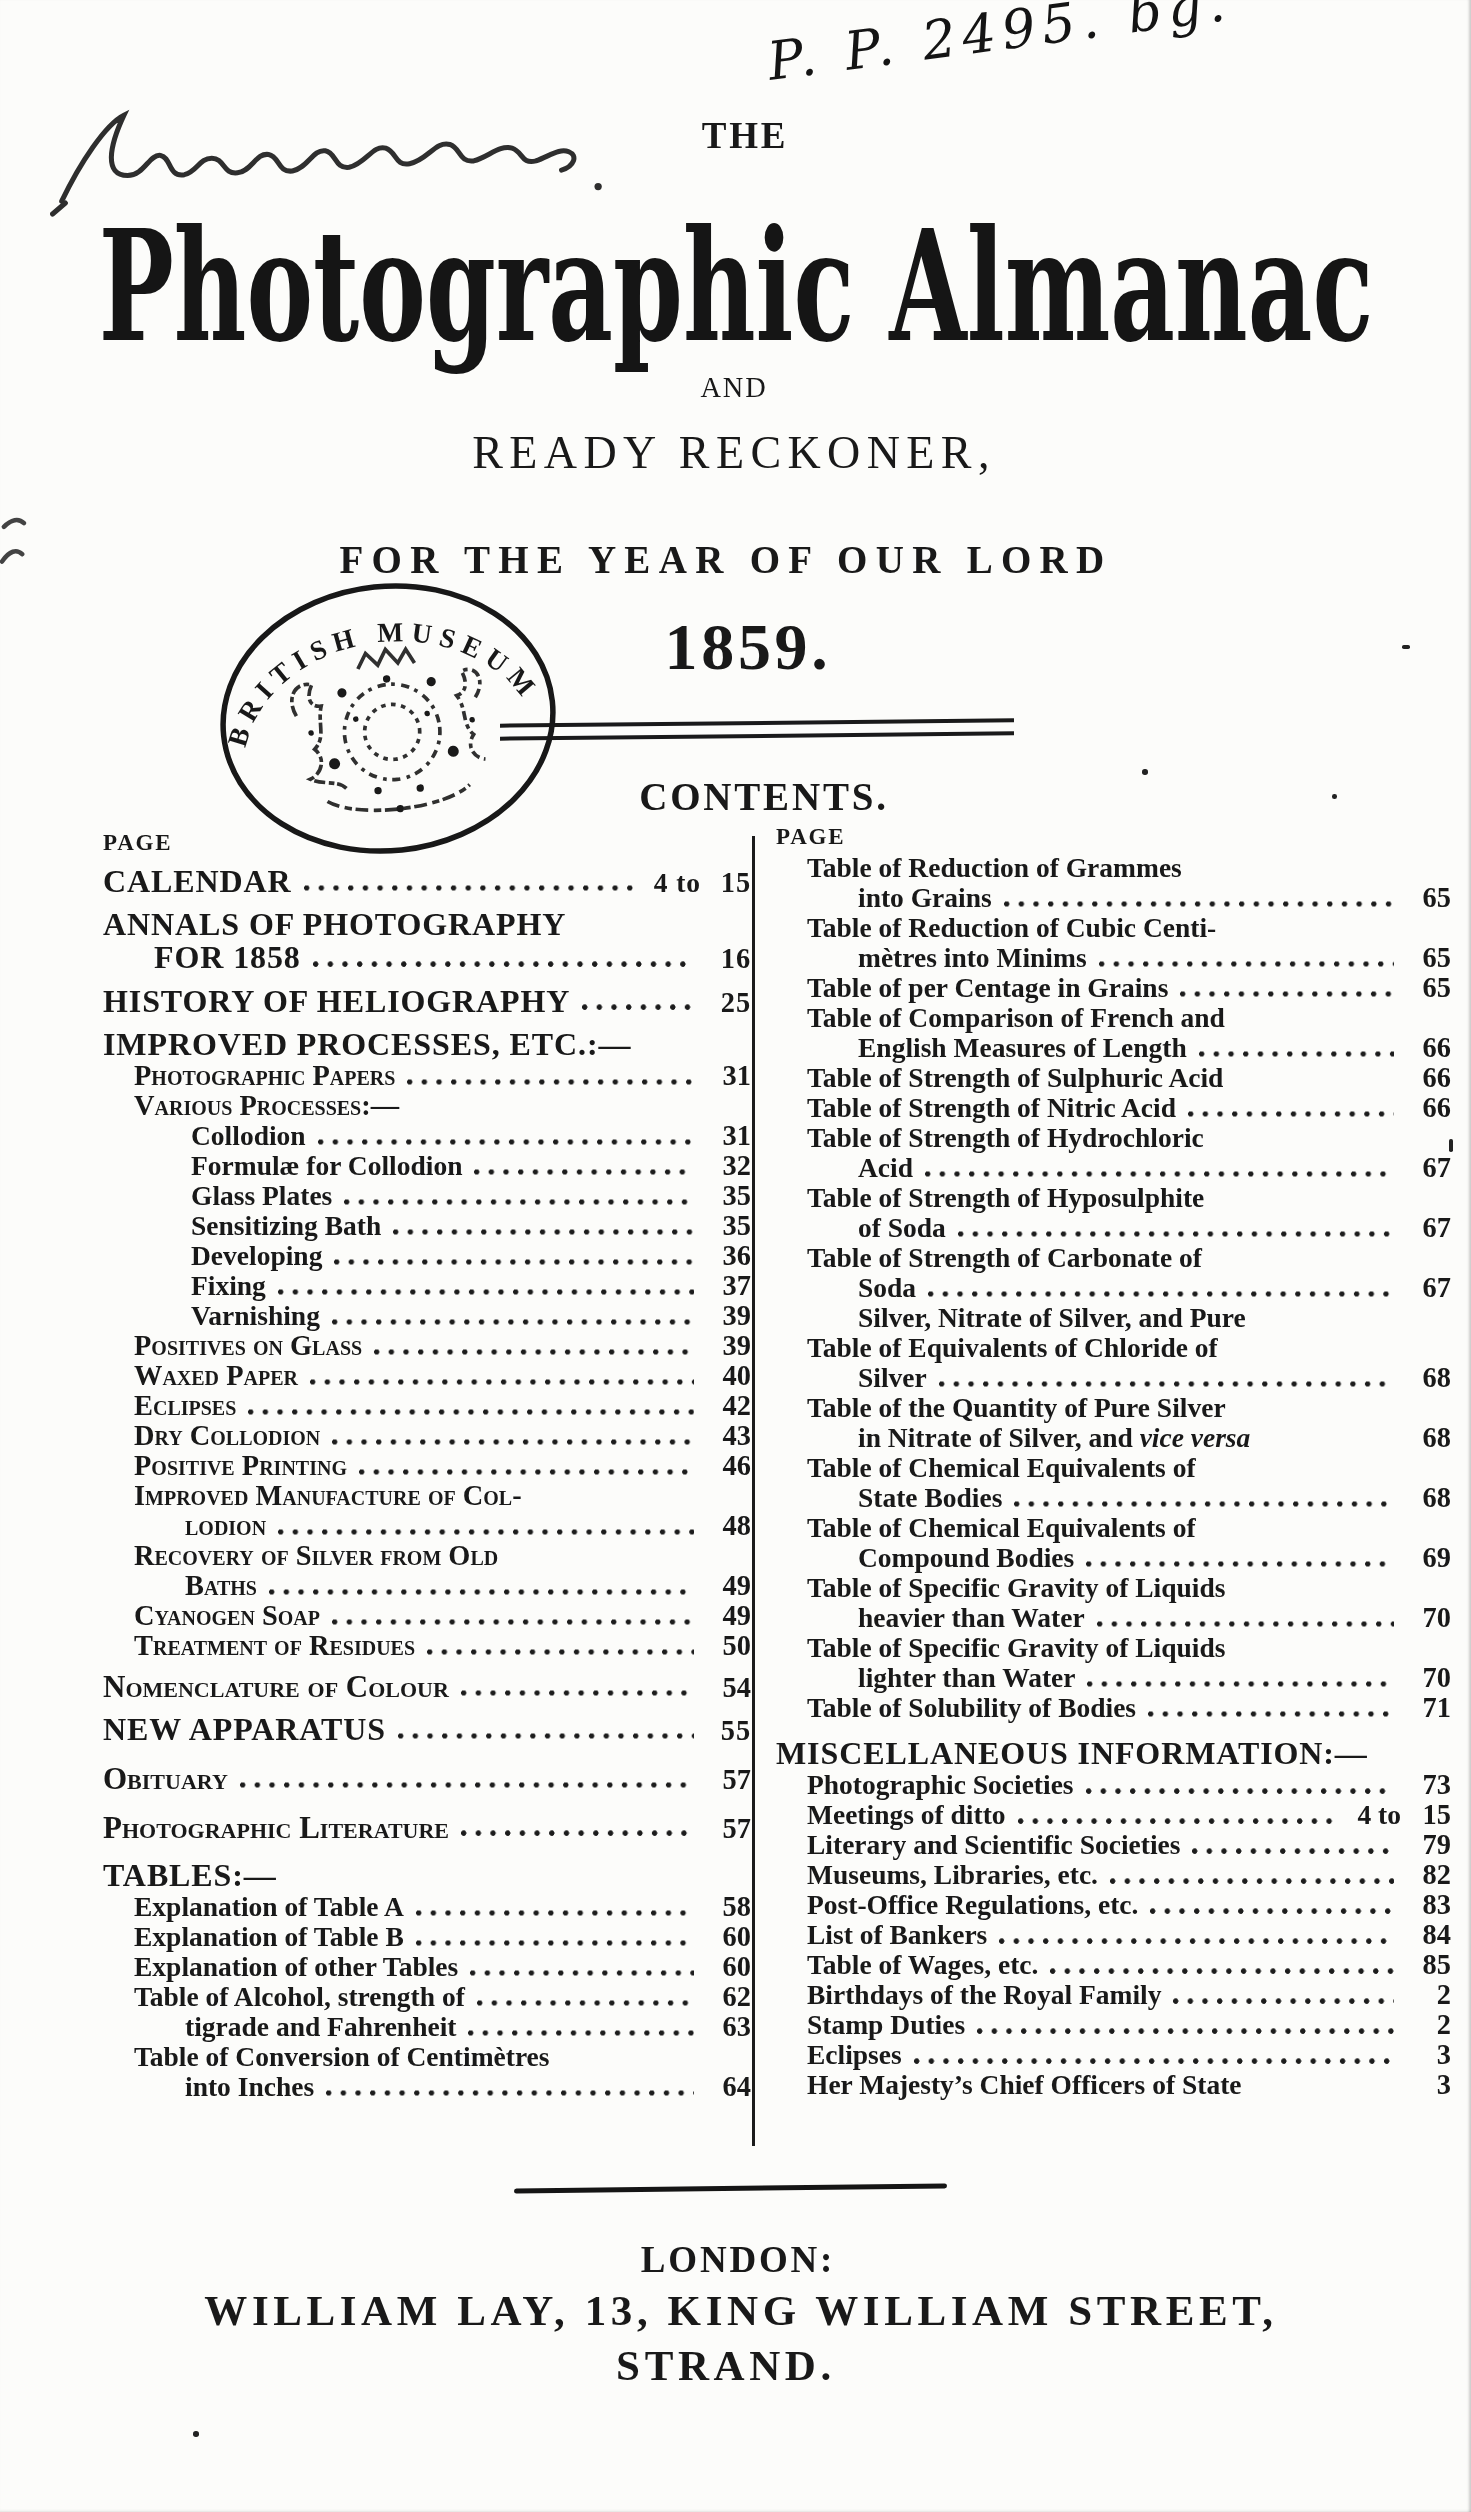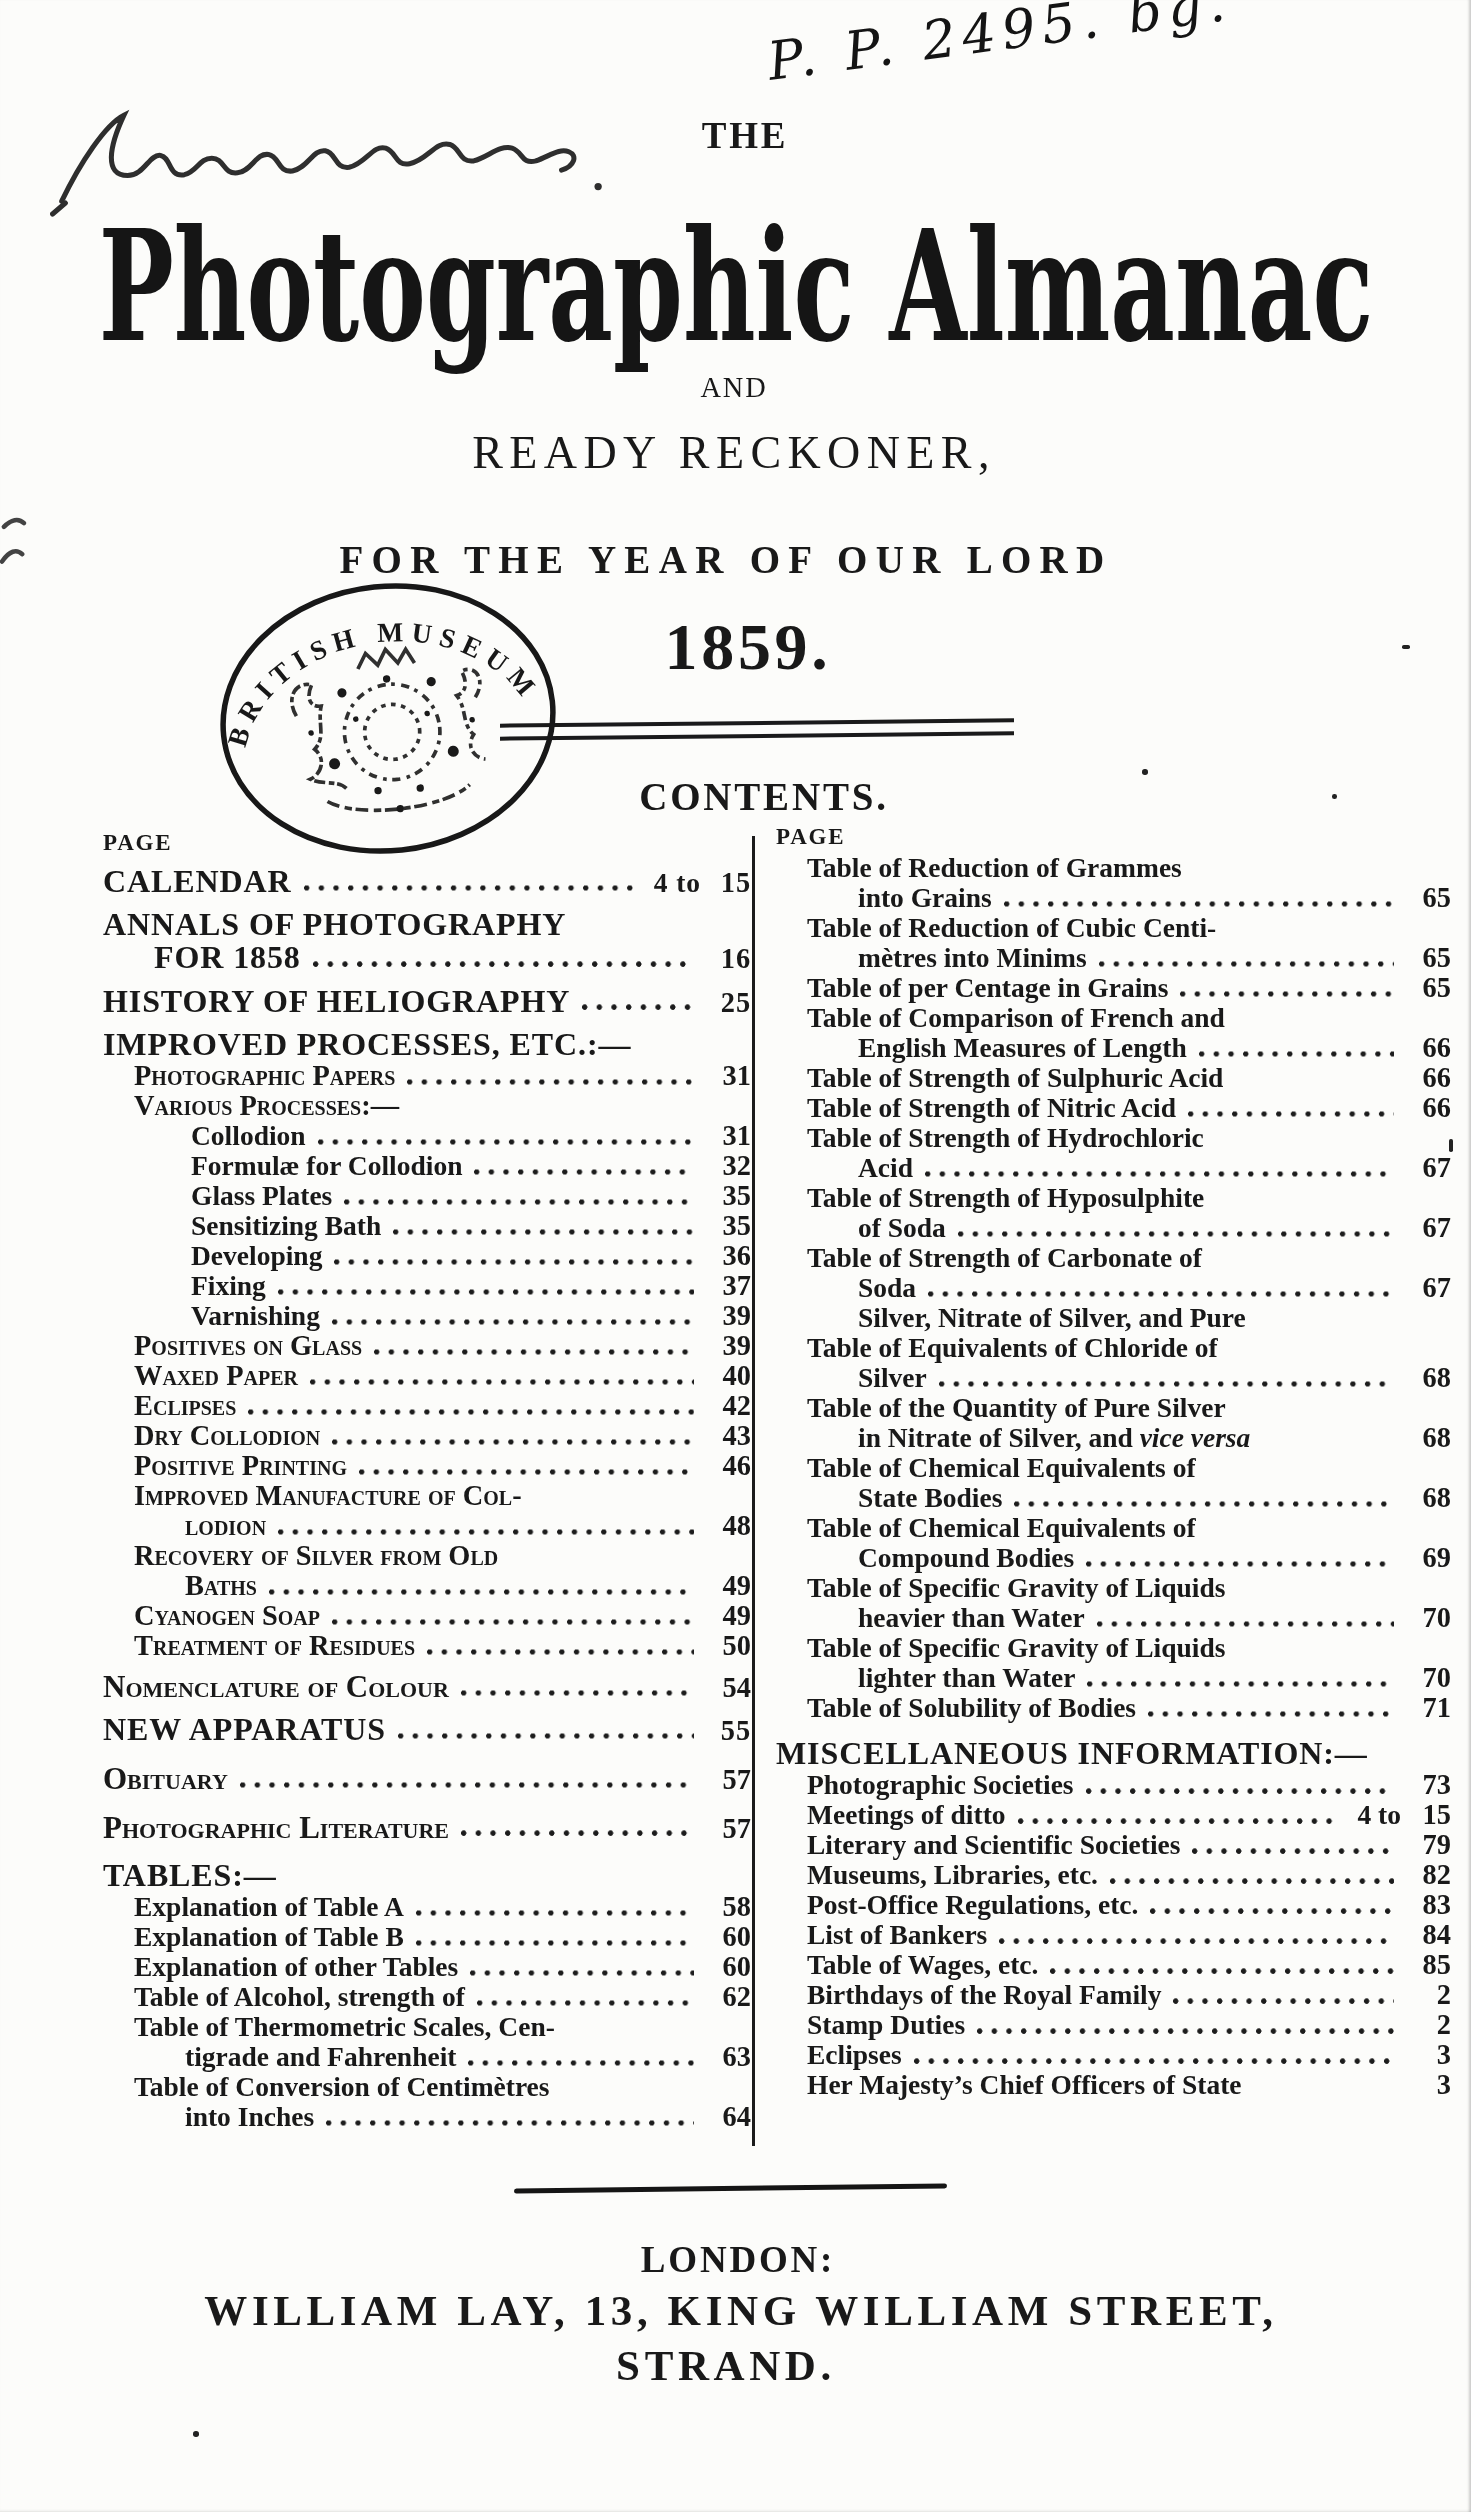--- a/index.html
+++ b/index.html
@@ -373,23 +373,20 @@
         </div>
       </div>
       <div class="entry s-txt ind-1">
         <div class="line">
           <span class="lbl">Table of Alcohol, strength of</span>
           <span class="leader"></span>
           <span class="pg">62</span>
         </div>
       </div>
       <div class="entry s-txt ind-1">
-        <div class="line">
-          <span class="lbl">Table of Thermometric Scales, Cen-</span>
-        </div>
         <div class="line cont">
           <span class="lbl">tigrade and Fahrenheit</span>
           <span class="leader"></span>
           <span class="pg">63</span>
         </div>
       </div>
       <div class="entry s-txt ind-1">
         <div class="line">
           <span class="lbl">Table of Conversion of Centimètres</span>
         </div>

